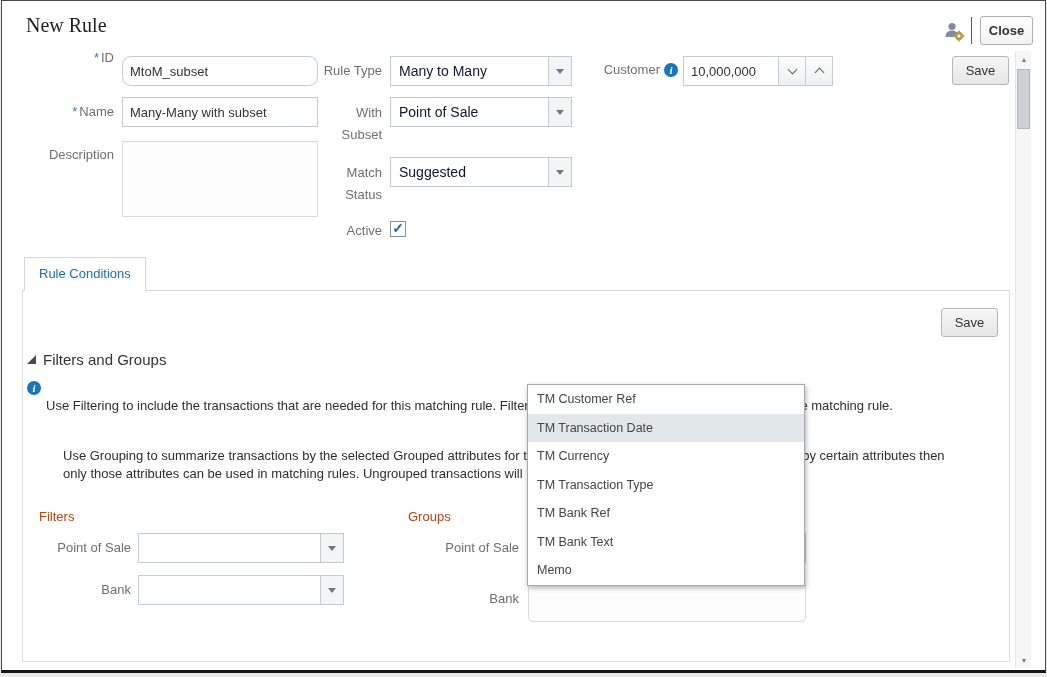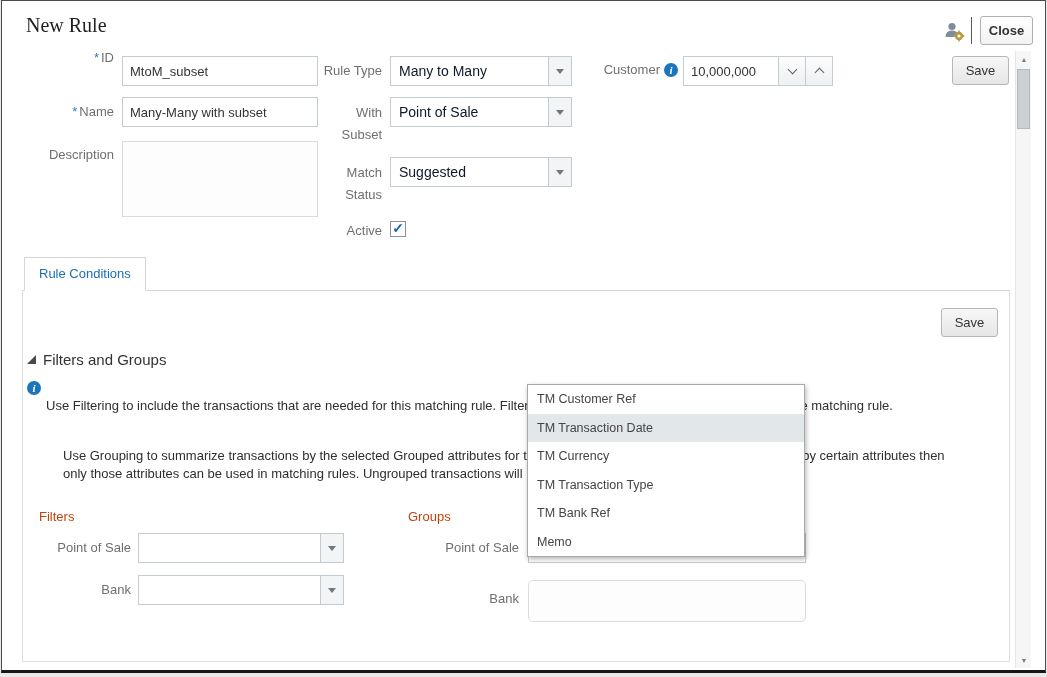--- a/index.html
+++ b/index.html
@@ -93,21 +93,21 @@
       <rect x="10.6" y="15.2" width="2.2" height="1.6" fill="#b59b44"></rect>
       <rect x="19.2" y="15.2" width="2.2" height="1.6" fill="#b59b44"></rect>
     </svg>
   </div>
 
   <div class="abs hdr-divider" style="left:969px; top:16px; height:27px;"></div>
 
   <div class="abs btn btn-close" style="left:978px; top:15px; width:53px; height:29px;">Close</div>
 
   <div class="abs label" style="left:20px; top:49px; width:92px;"><span class="req">*</span><span>ID</span></div>
-  <input class="abs tinput" style="left: 120px; top: 55px; width: 196px; height: 30px;" value="MtoM_subset">
+  <input class="abs tinput" style="left: 120px; top: 55px; width: 196px; height: 30px; border-radius: 9px;" value="MtoM_subset">
 
   <div class="abs label" style="left:288px; top:62px; width:92px;">Rule Type</div>
   <div class="abs select" style="left:388px; top:55px; width:182px; height:30px;">
     <span class="val">Many to Many</span>
     <span class="arrowbox">
         <span class="tri-down"></span>
       </span>
   </div>
 
   <div class="abs" style="left:570px; top:61px; width:106px; display:flex; justify-content:flex-end; align-items:center; gap:4px;">
@@ -201,20 +201,21 @@
     <div class="abs groupfield" style="left:505px; top:289px; width:278px; height:42px;"></div>
 
   </div>
 
   <div class="abs dropdown" style="left:525px; top:383px; width:278px;">
     <div class="dd-item">TM Customer Ref</div>
     <div class="dd-item hl">TM Transaction Date</div>
     <div class="dd-item">TM Currency</div>
     <div class="dd-item">TM Transaction Type</div>
     <div class="dd-item">TM Bank Ref</div>
+    <div class="dd-item">TM Bank Text</div>
     <div class="dd-item">Memo</div>
   </div>
 
   <div class="abs scrolltrack" style="left:1013px; top:50px; width:16px; height:617px;">
     <div class="scrollarrow" style="position:absolute; top:0; left:0;">▲</div>
     <div class="scrollthumb" style="top:18px; height:60px;"></div>
     <div class="scrollarrow" style="position:absolute; bottom:0; left:0;">▼</div>
   </div>
 
 </div>

